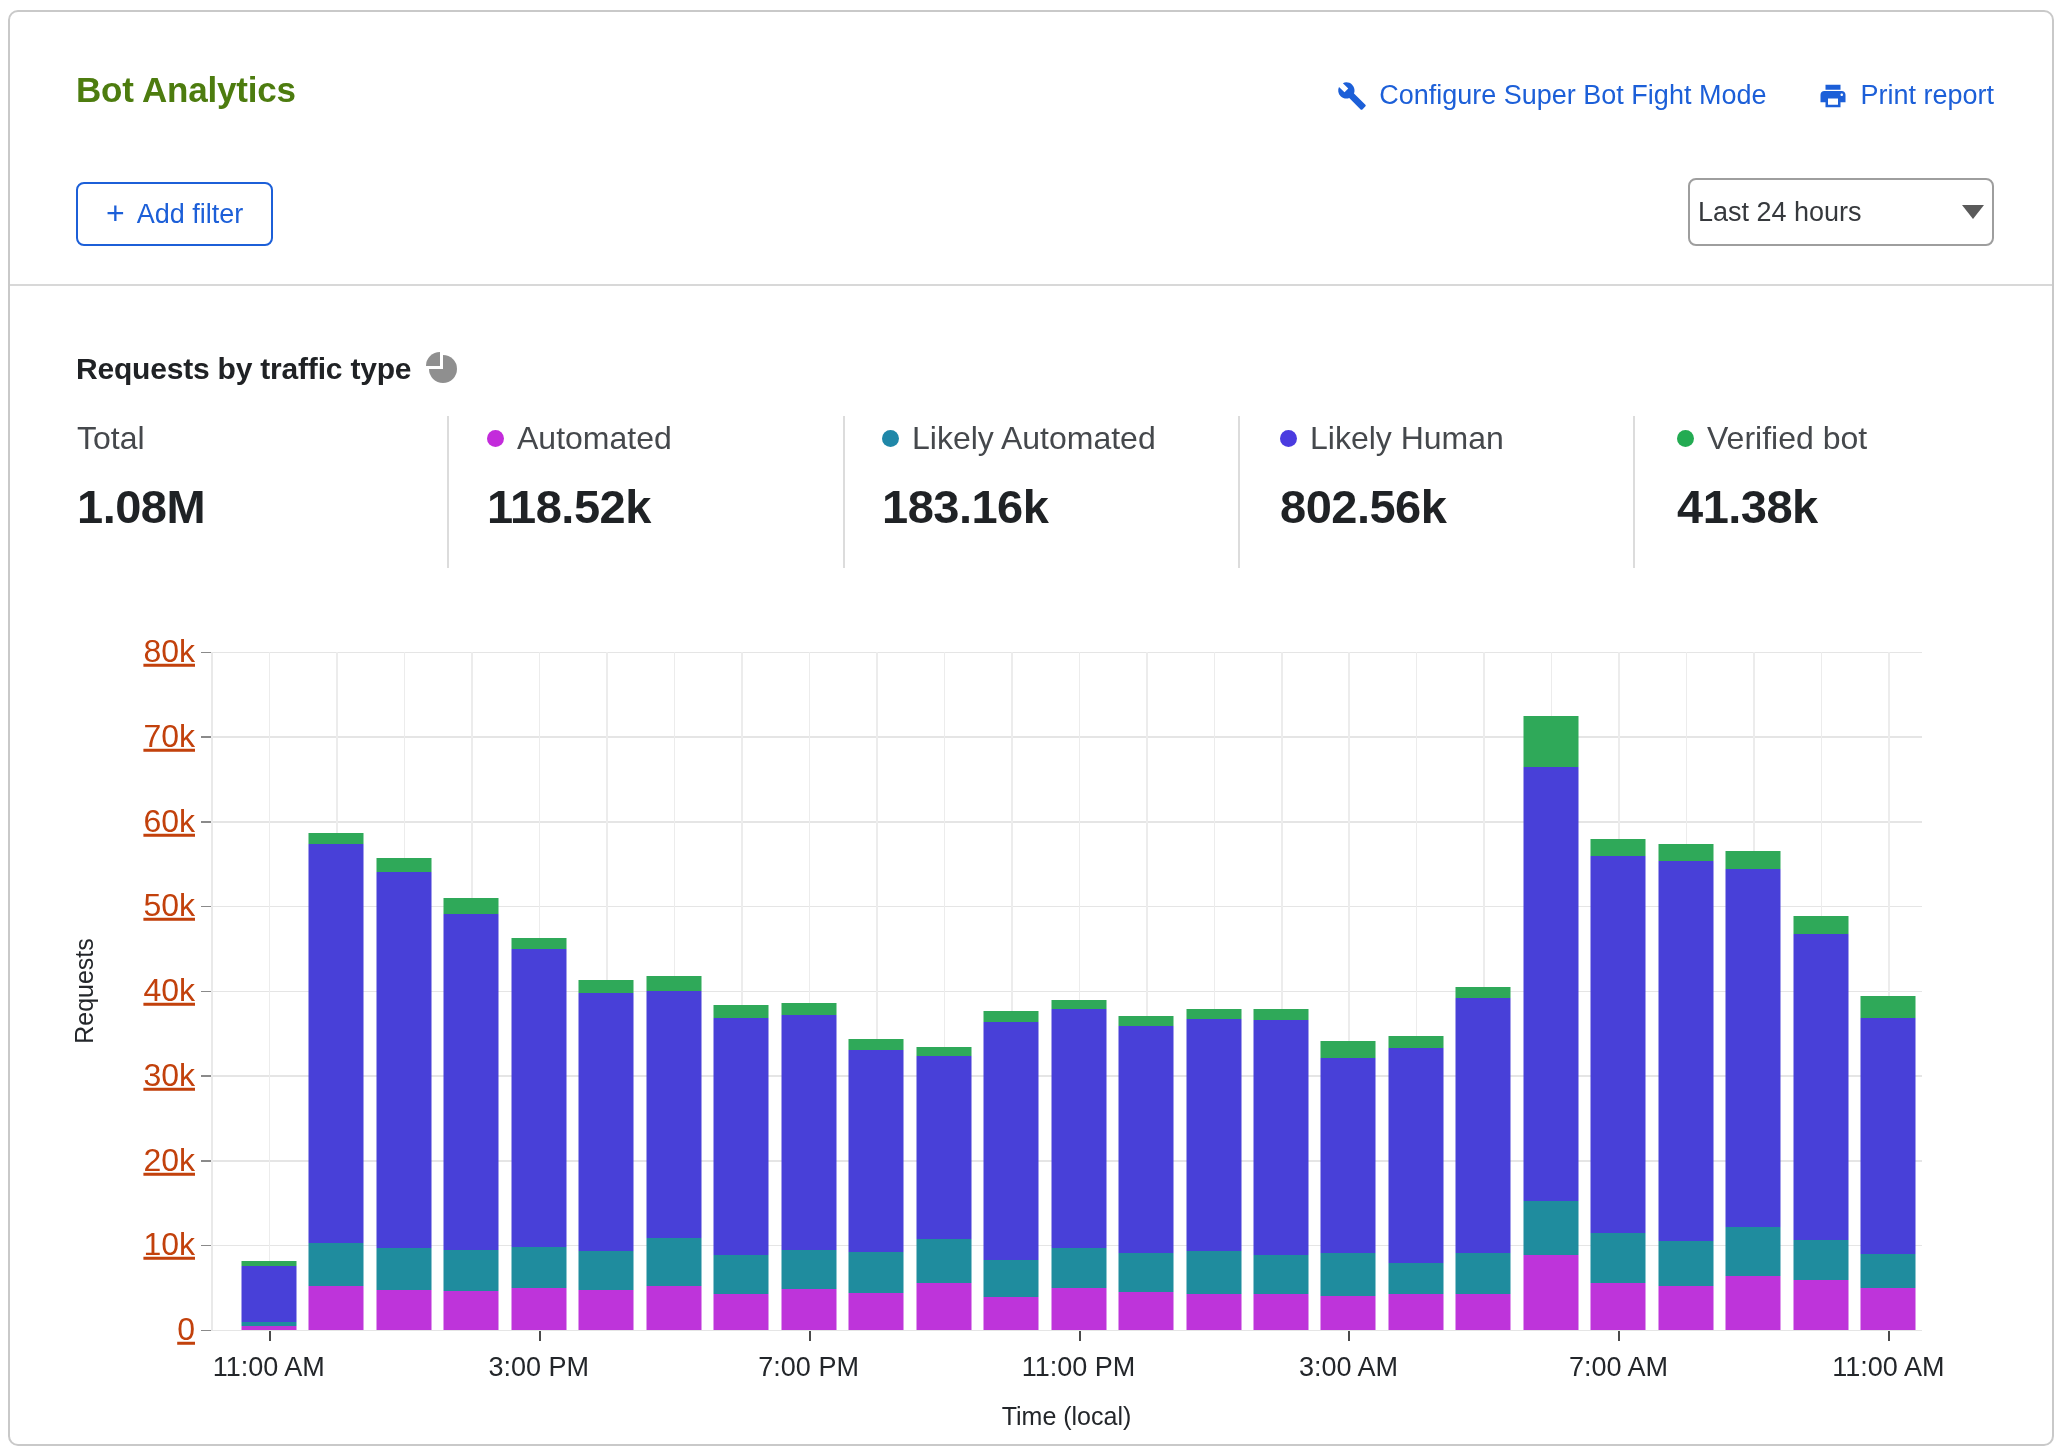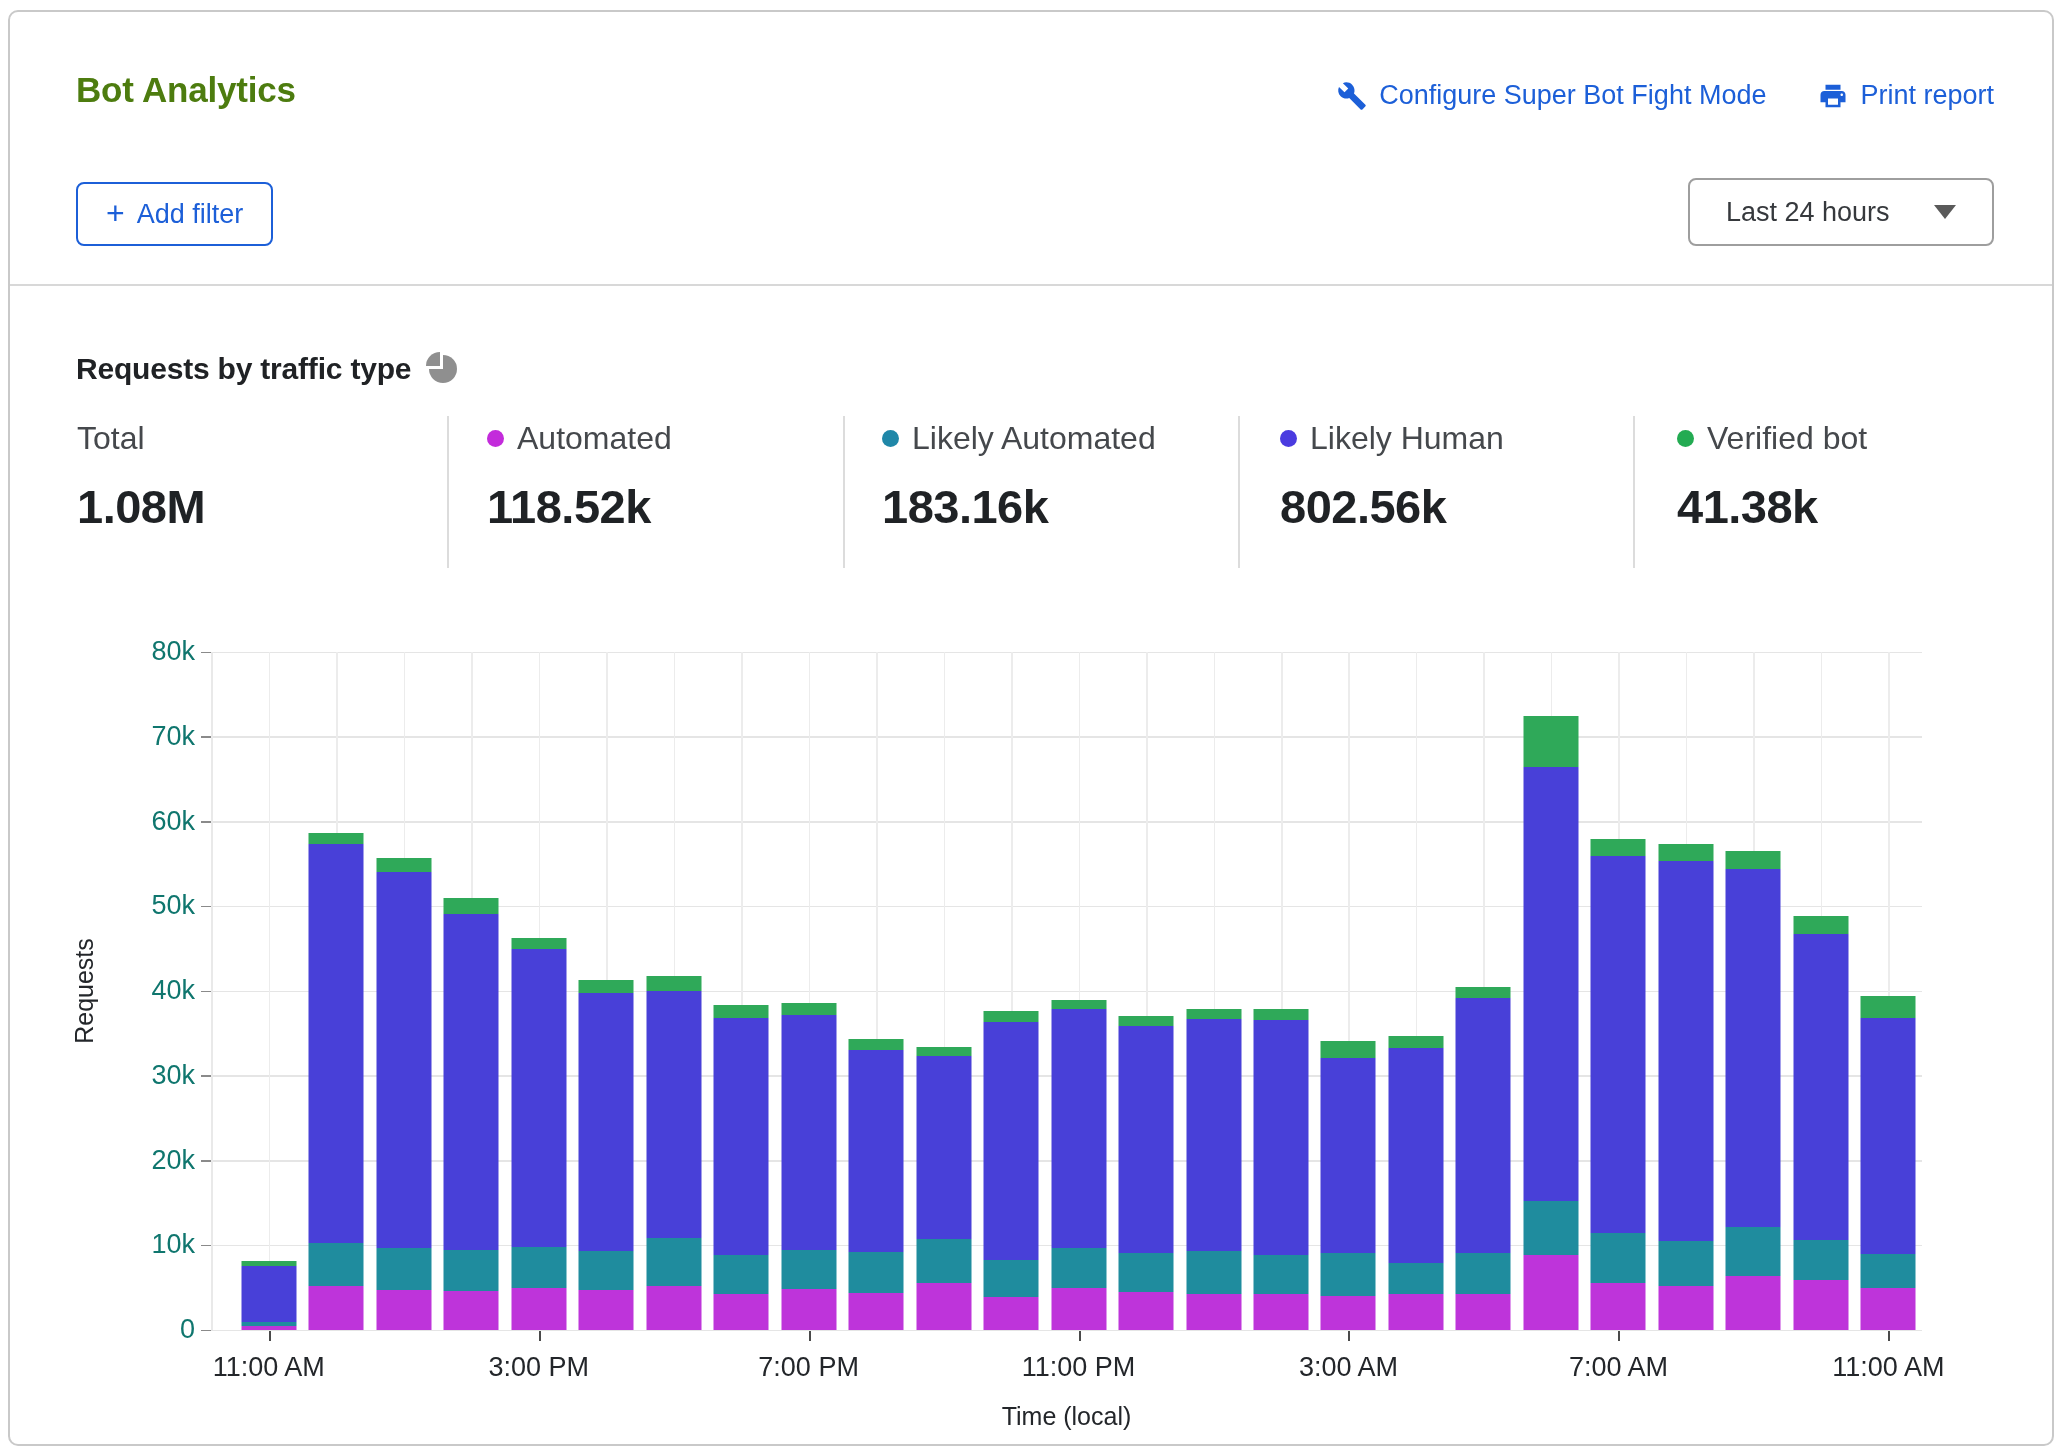--- a/index.html
+++ b/index.html
@@ -15,21 +15,21 @@
   .hlink { display:flex; align-items:center; gap:12px; color:#1c5fd8; text-decoration:none; font-size:27px; cursor:pointer; }
   .hlink svg { width:30px; height:30px; fill:#1c5fd8; flex:none; }
 
   .add-filter { position:absolute; left:66px; top:170px; height:64px; display:flex; align-items:center; gap:12px;
                 padding:0 28px; background:#fff; border:2.5px solid #1c5fd8; border-radius:8px;
                 color:#1c5fd8; font-size:27px; font-family:inherit; cursor:pointer; }
   .add-filter .plus { font-size:32px; font-weight:400; line-height:1; margin-top:-3px; }
 
   .select { position:absolute; right:58px; top:166px; width:306px; height:68px; background:#fff;
             border:2px solid #9e9e9e; border-radius:8px; display:flex; align-items:center;
-            padding:0 36px; font-size:27px; color:#36393d; cursor:pointer; }
+            padding:0 8px; font-size:27px; color:#36393d; cursor:pointer; }
   .select .caret { margin-left:auto; width:0; height:0; border-left:11px solid transparent;
                    border-right:11px solid transparent; border-top:14px solid #5a5a5a; }
 
   .h-divider { position:absolute; left:0; top:272px; width:100%; height:2px; background:#d8d8d8; }
 
   
   .section-title-row { position:absolute; left:66px; top:340px; display:flex; align-items:center; gap:16px; }
   .section-title { font-size:30px; font-weight:700; color:#202225; letter-spacing:-0.2px; }
   .pie { position:relative; width:32px; height:32px; display:inline-block; }
   .pie-main { position:absolute; inset:2px; border-radius:50%;
@@ -43,21 +43,21 @@
   .dot { width:17px; height:17px; border-radius:50%; flex:none; }
   .stat-label { font-size:32px; color:#45484c; }
   .stat-value { margin-top:22px; font-size:47px; font-weight:600; color:#1f2225; letter-spacing:-0.5px; }
   .stat-divider { position:absolute; top:404px; width:2px; height:152px; background:#dcdcdc; }
 
   
   .plot { position:absolute; left:201px; top:640px; width:1711px; height:678px; }
   .hgrid { position:absolute; left:-10px; right:0; height:1.5px; background:#e5e5e5; }
   .ytick { position:absolute; left:-10px; width:10px; height:1.5px; background:#8a8a8a; }
   .ylab  { position:absolute; right:calc(100% + 16px); width:80px; text-align:right;
-           transform:translateY(-52%); font-size:27px; color:#0f766e; }
+           transform:translateY(-52%); font-size:32px; color:#c2410c;text-decoration:underline; }
   .edge-vline { position:absolute; left:0; top:0; bottom:0; width:1.5px; background:#e9e9e9; }
   .slots { position:absolute; inset:0; display:flex;margin-left:24px; }
   .slot { flex:1 1 0; position:relative; }
   .vline { position:absolute; left:50%; top:0; bottom:0; width:1.5px; background:#ececec; }
   .bar { position:absolute; left:50%; bottom:0; transform:translateX(-50%); width:55px;
          display:flex; flex-direction:column; }
   .seg { width:100%; }
   .xtick { position:absolute; left:50%; top:calc(100% + 1px); width:2px; height:10px; background:#4a4a4a; }
   .xlab { position:absolute; left:50%; top:calc(100% + 22px); transform:translateX(-50%);
           white-space:nowrap; font-size:27px; color:#23262a; }

